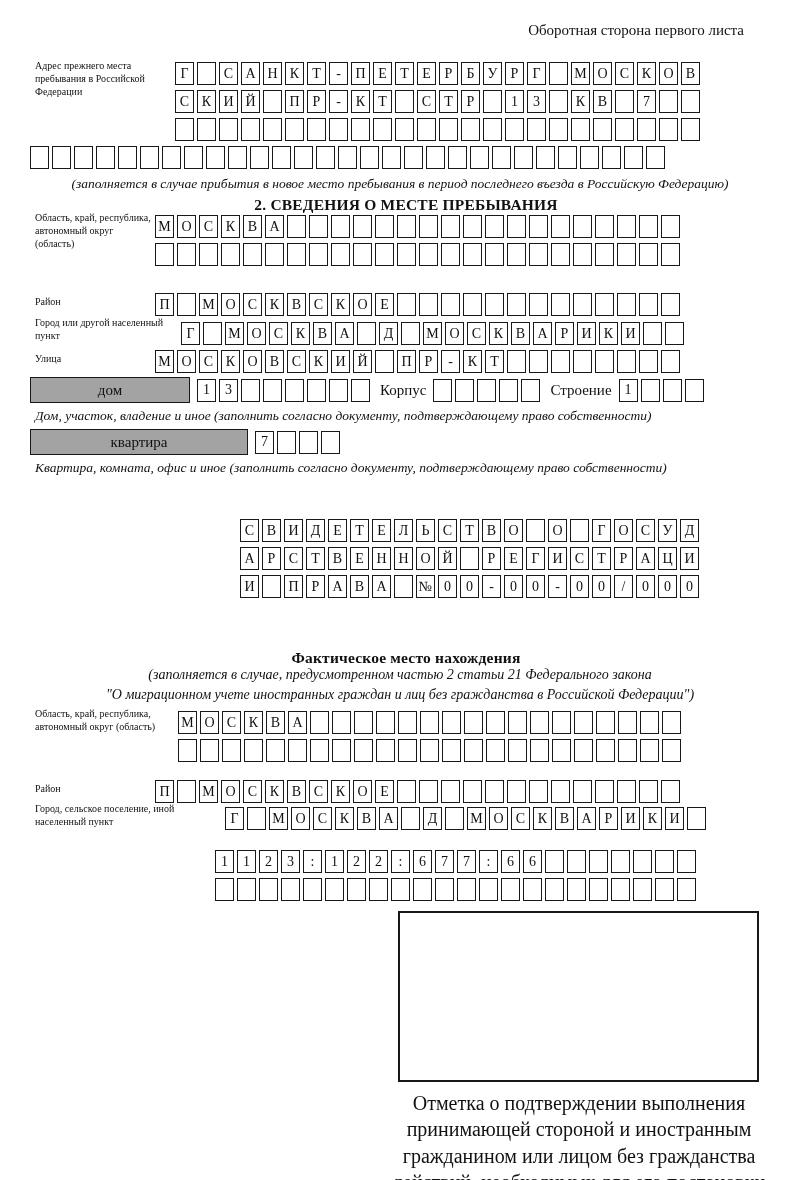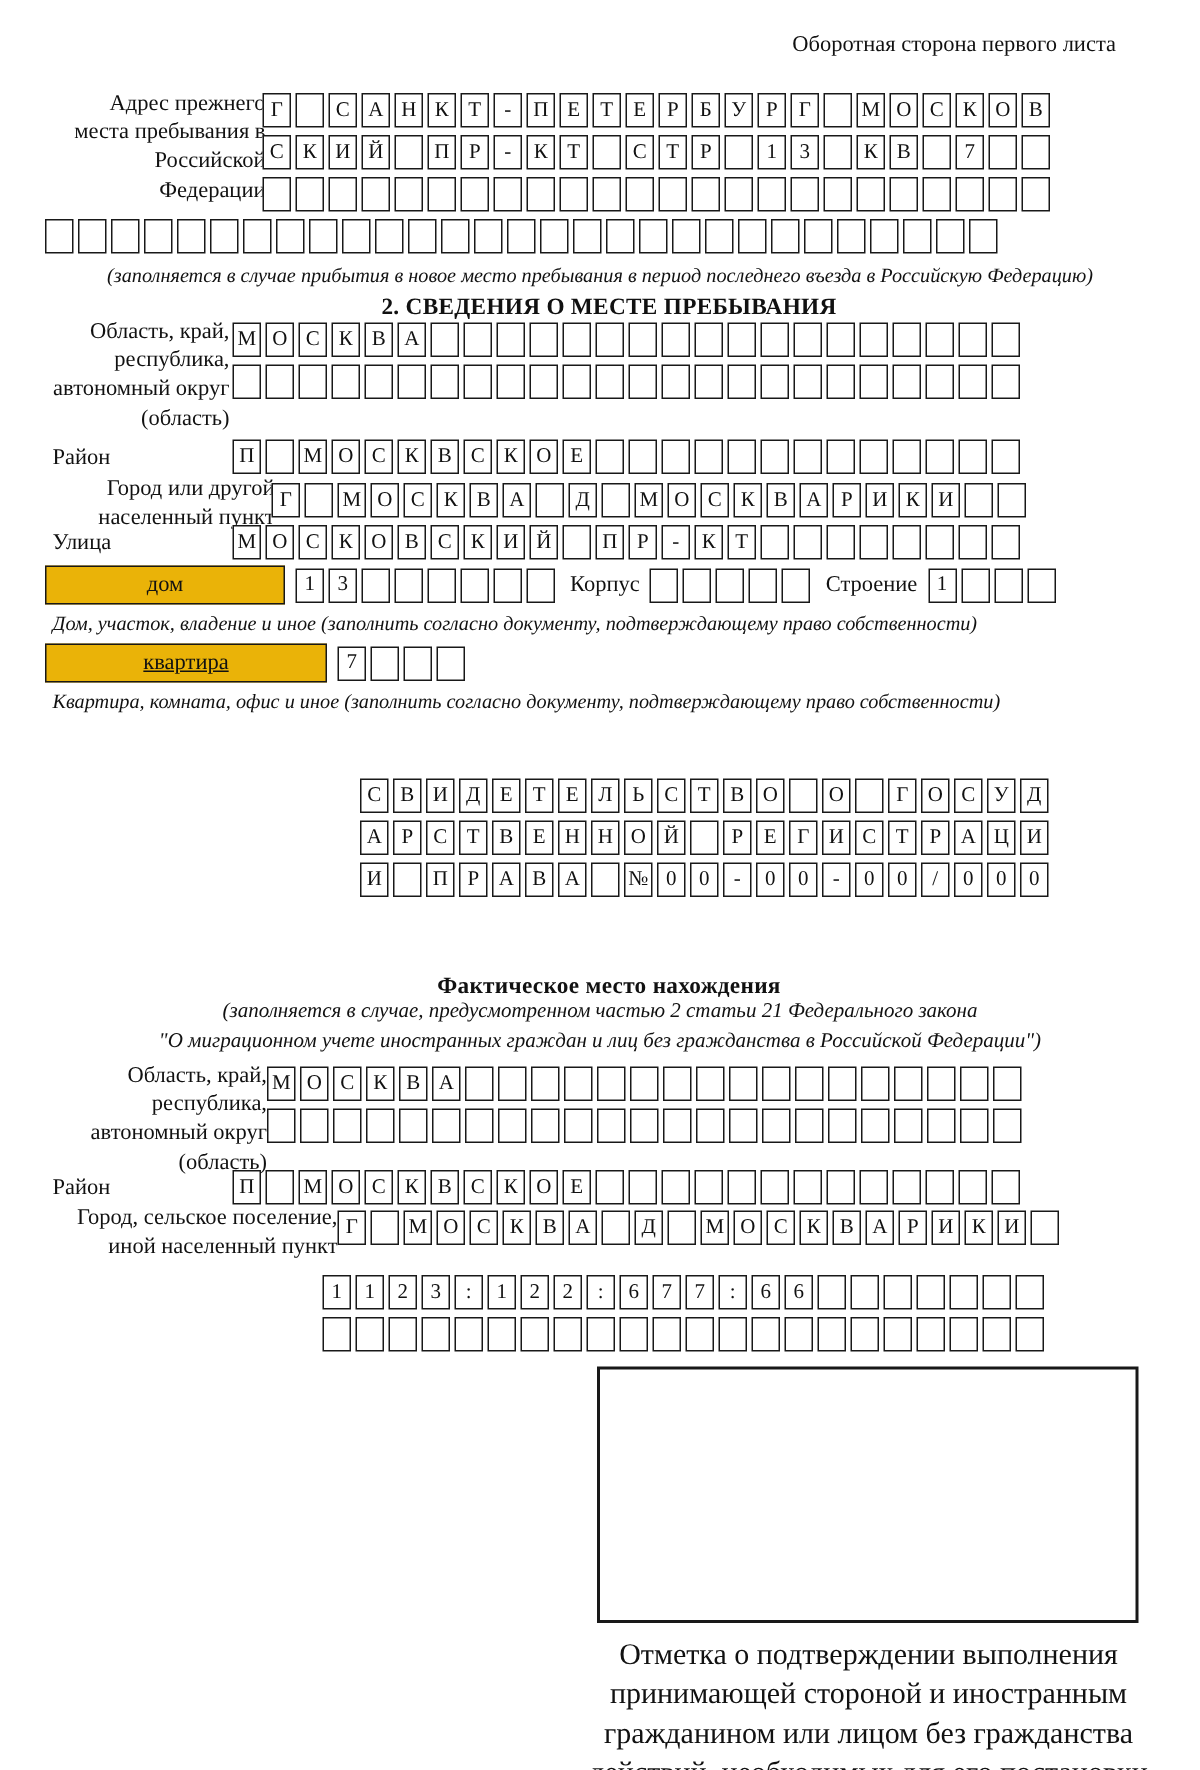--- a/index.html
+++ b/index.html
@@ -8,41 +8,41 @@
     position:relative;
     width:800px; height:1180px;
     margin:0 auto;
     background:#ffffff;
     color:#111;
     font-family:"Liberation Serif","DejaVu Serif",serif;
     overflow:hidden;
   }
   .abs { position:absolute; }
   .top-note { font-size:15px; }
-  .label { font-size:15px; line-height:1.28;text-align:right; }
+  .label { font-size:10px; line-height:1.28; }
   .center { left:0; right:0; text-align:center; }
   .note { font-size:13.5px;font-style:italic; }
   .sec-title { font-weight:bold; font-size:15.5px; letter-spacing:.2px;margin-left:12px; }
   .cells { display:flex; }
   .cell {
     flex:none;
     width:19px; height:23px;
     border:1.5px solid #181818;
     margin-right:3px;
     display:flex; align-items:center; justify-content:center;
     font-size:14px; line-height:1;
     background:#fff;
   }
   .named-box {
     flex:none;
     border:1.5px solid #181818;
     height:26px;
     display:flex; align-items:center; justify-content:center;
     font-size:15px;
-    background:#eab308;
+    background:#a3a3a3;
   }
   .hrow { display:flex; align-items:center; }
   .inline-lbl { font-size:15px; margin:0 7px; white-space:nowrap; }
   .checkbox {
     flex:none;
     width:21px; height:25px;
     border:1.5px solid #181818;
     display:flex; align-items:center; justify-content:center;
     font-size:15px;
     background:#fff;
@@ -333,21 +333,21 @@
     <div class="cells">
         <span class="cell">1</span>
         <span class="cell"></span>
         <span class="cell"></span>
         <span class="cell"></span>
       </div>
   </div>
   <div class="abs note" style="left:35px; top:408px;">Дом, участок, владение и иное (заполнить согласно документу, подтверждающему право собственности)</div>
 
   <div class="abs hrow" style="left:30px; top:429px;">
-    <div class="named-box" style="width:188px; margin-right:7px;text-decoration:underline;">квартира</div>
+    <div class="named-box" style="width:218px; margin-right:7px;">квартира</div>
     <div class="cells">
         <span class="cell">7</span>
         <span class="cell"></span>
         <span class="cell"></span>
         <span class="cell"></span>
       </div>
   </div>
   <div class="abs note" style="left:35px; top:460px;">Квартира, комната, офис и иное (заполнить согласно документу, подтверждающему право собственности)</div>
 
 

